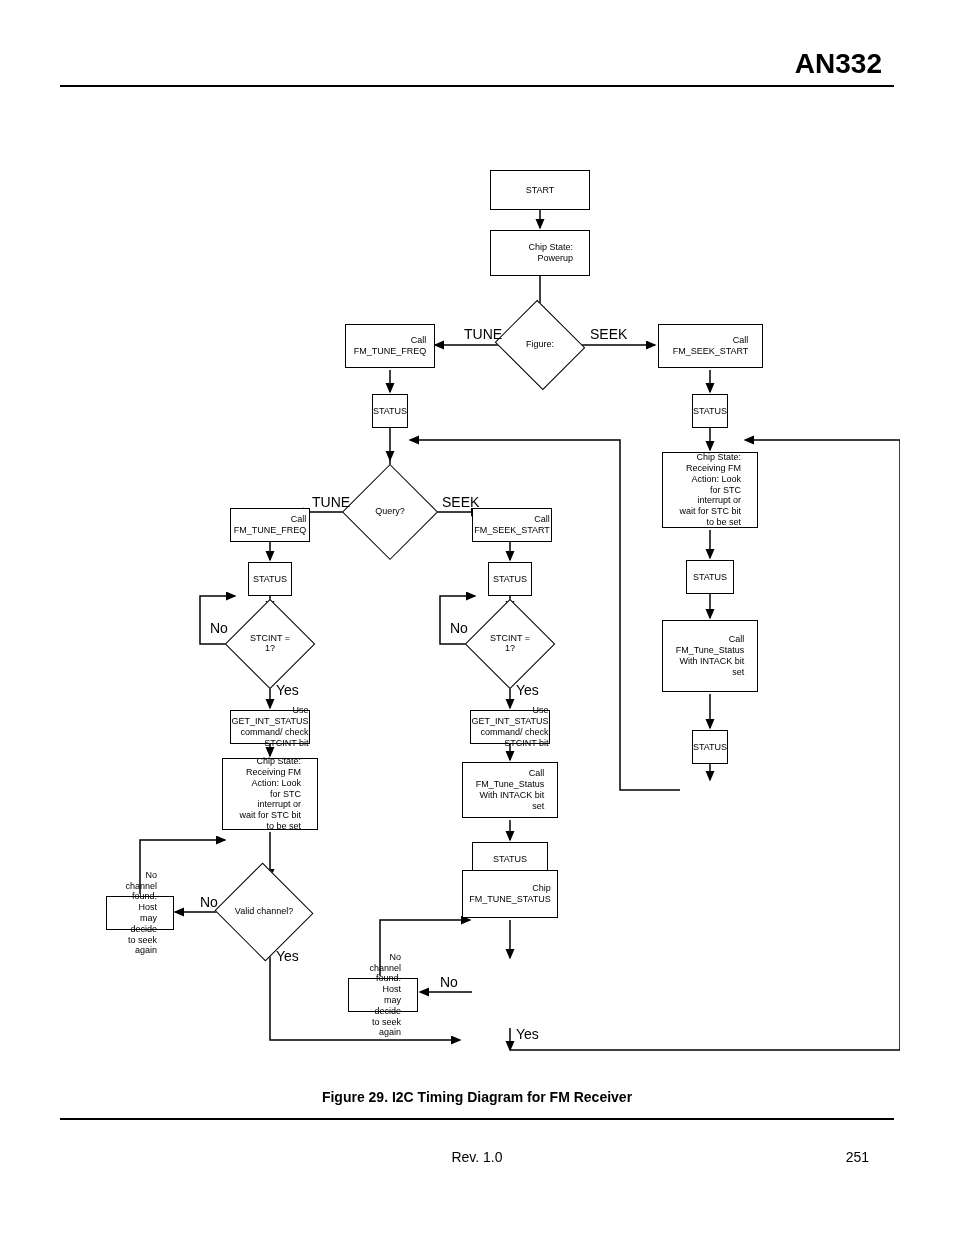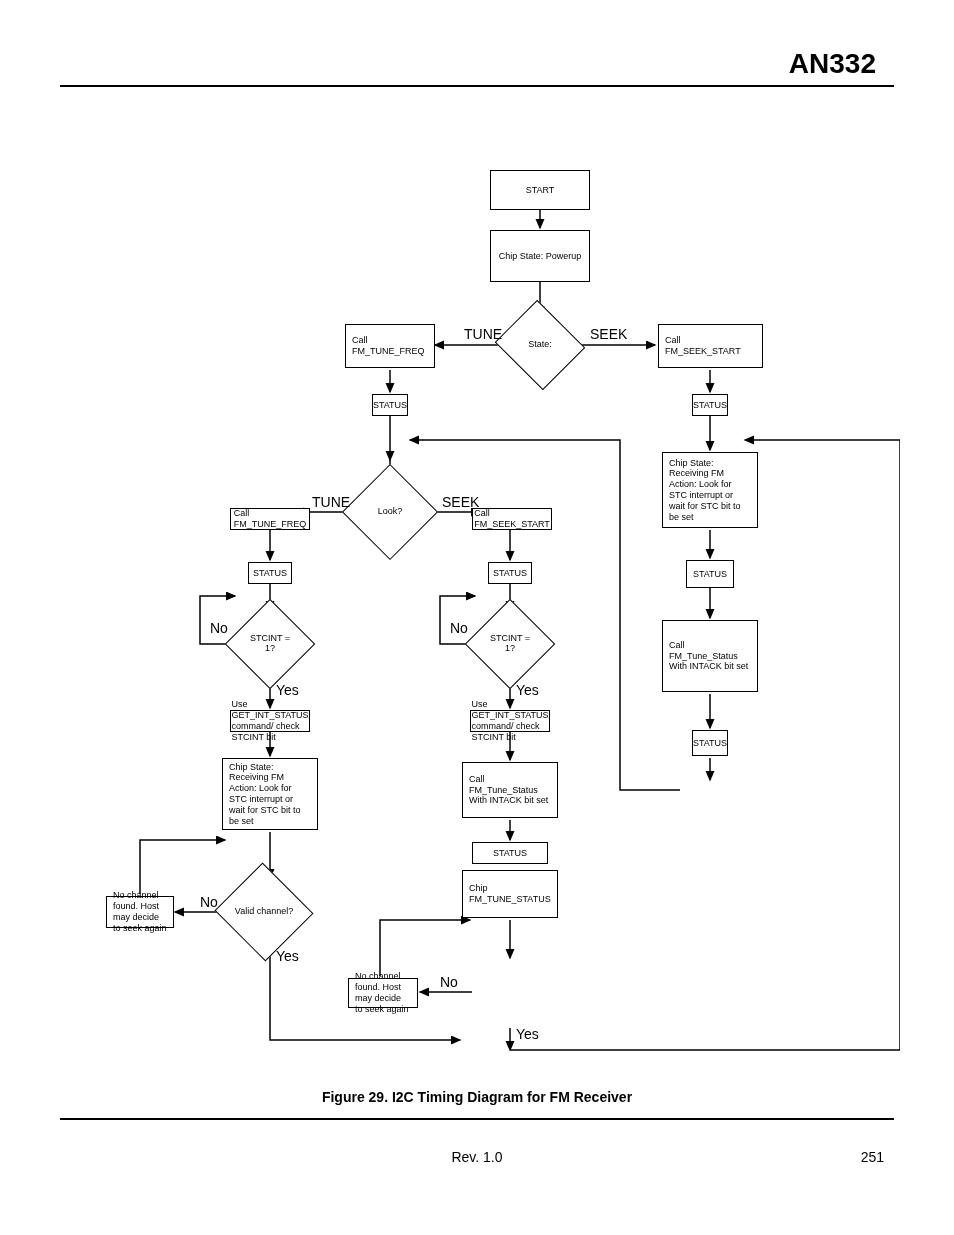--- a/index.html
+++ b/index.html
@@ -11,21 +11,21 @@
   }
   .page {
     width: 954px;
     height: 1235px;
     position: relative;
     box-sizing: border-box;
   }
   .header {
     position: absolute;
     top: 48px;
-    right: 78px;
+    right: 72px;
     font-size: 28px;
     font-weight: bold;
   }
   .hr-top {
     position: absolute;
     left: 60px;
     right: 60px;
     top: 85px;
     border-top: 2px solid #000;
   }
@@ -38,21 +38,21 @@
   }
   .rev {
     position: absolute;
     left: 50%;
     transform: translateX(-50%);
     bottom: 70px;
     font-size: 14px;
   }
   .pagenum {
     position: absolute;
-    right: 70px;
+    right: 85px;
     bottom: 70px;
     font-size: 14px;
   }
   .logo {
     position: absolute;
     left: 70px;
     bottom: 40px;
   }
   .caption {
     position: absolute;
@@ -68,27 +68,27 @@
     left: 80px;
     top: 120px;
     width: 820px;
     height: 960px;
   }
   .box {
     position: absolute;
     border: 1.5px solid #000;
     background: #fff;
     font-size: 9px;
-    text-align: left;
+    text-align: right;
     display: flex;
     align-items: center;
     justify-content: center;
     box-sizing: border-box;
     line-height: 1.2;
-    padding:6px;
+    padding:16px;
   }
   .diamond {
     position: absolute;
   }
   .diamond-shape {
     width: 100%;
     height: 100%;
     border: 1.5px solid #000;
     transform: rotate(45deg);
     background: #fff;
@@ -191,36 +191,36 @@
         <line x1="630" y1="468" x2="630" y2="498"></line>
         <line x1="630" y1="574" x2="630" y2="608"></line>
         <line x1="630" y1="638" x2="630" y2="660"></line>
 
         <path d="M600,670 L540,670 L540,320 L330,320"></path>
 
       </g>
     </svg>
 
     <div class="box" style="left:410px; top:50px; width:100px; height:40px;">START</div>
-    <div class="box" style="left:410px; top:110px; width:100px; height:52px;">Chip State: Powerup</div>
+    <div class="box" style="left:410px; top:110px; width:100px; height:46px;">Chip State: Powerup</div>
 
     <div class="diamond" style="left:426px; top:195px; width:68px; height:60px;">
       <div class="diamond-shape"></div>
-      <div class="diamond-text">State:</div>
+      <div class="diamond-text">Figure:</div>
     </div>
     <div class="lbl" style="left:384px; top:206px;">TUNE</div>
     <div class="lbl" style="left:510px; top:206px;">SEEK</div>
 
     <div class="box" style="left:265px; top:204px; width:90px; height:44px;">Call
 FM_TUNE_FREQ</div>
     <div class="box" style="left:292px; top:274px; width:36px; height:22px;">STATUS</div>
 
     <div class="diamond" style="left:276px; top:358px; width:68px; height:68px;">
       <div class="diamond-shape"></div>
-      <div class="diamond-text">Look?</div>
+      <div class="diamond-text">Query?</div>
     </div>
     <div class="lbl" style="left:232px; top:374px;">TUNE</div>
     <div class="lbl" style="left:362px; top:374px;">SEEK</div>
 
     <div class="box" style="left:150px; top:388px; width:80px; height:22px;">Call
 FM_TUNE_FREQ</div>
     <div class="box" style="left:168px; top:442px; width:44px; height:22px;">STATUS</div>
     <div class="diamond" style="left:158px; top:492px; width:64px; height:64px;">
       <div class="diamond-shape"></div>
       <div class="diamond-text">STCINT = 1?</div>

